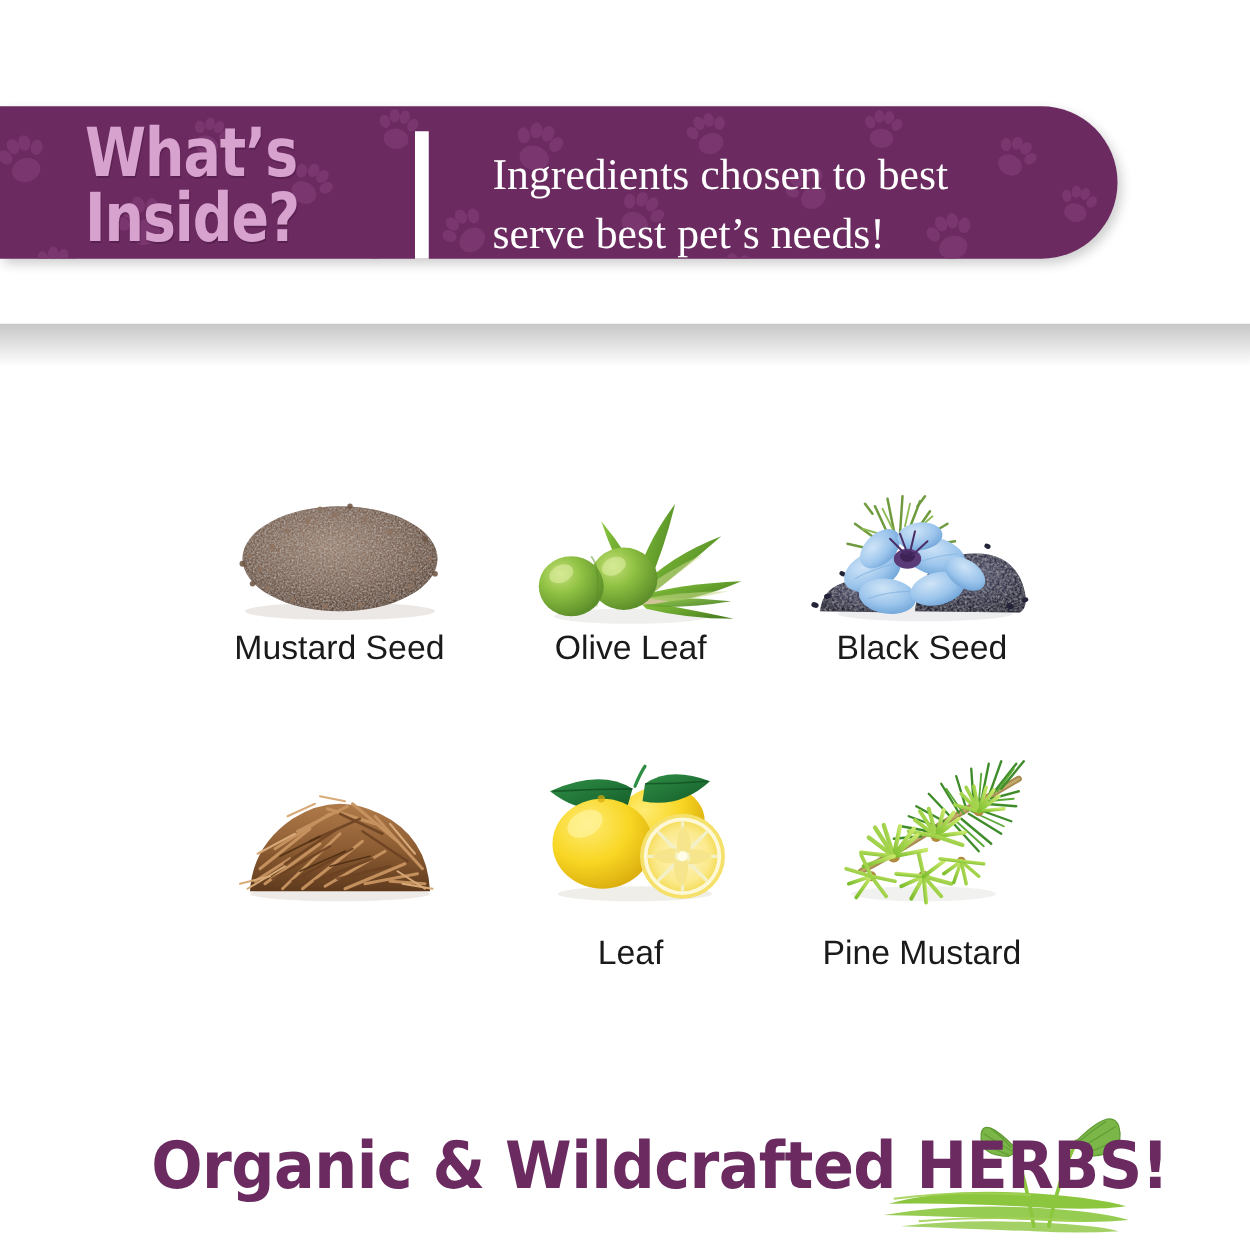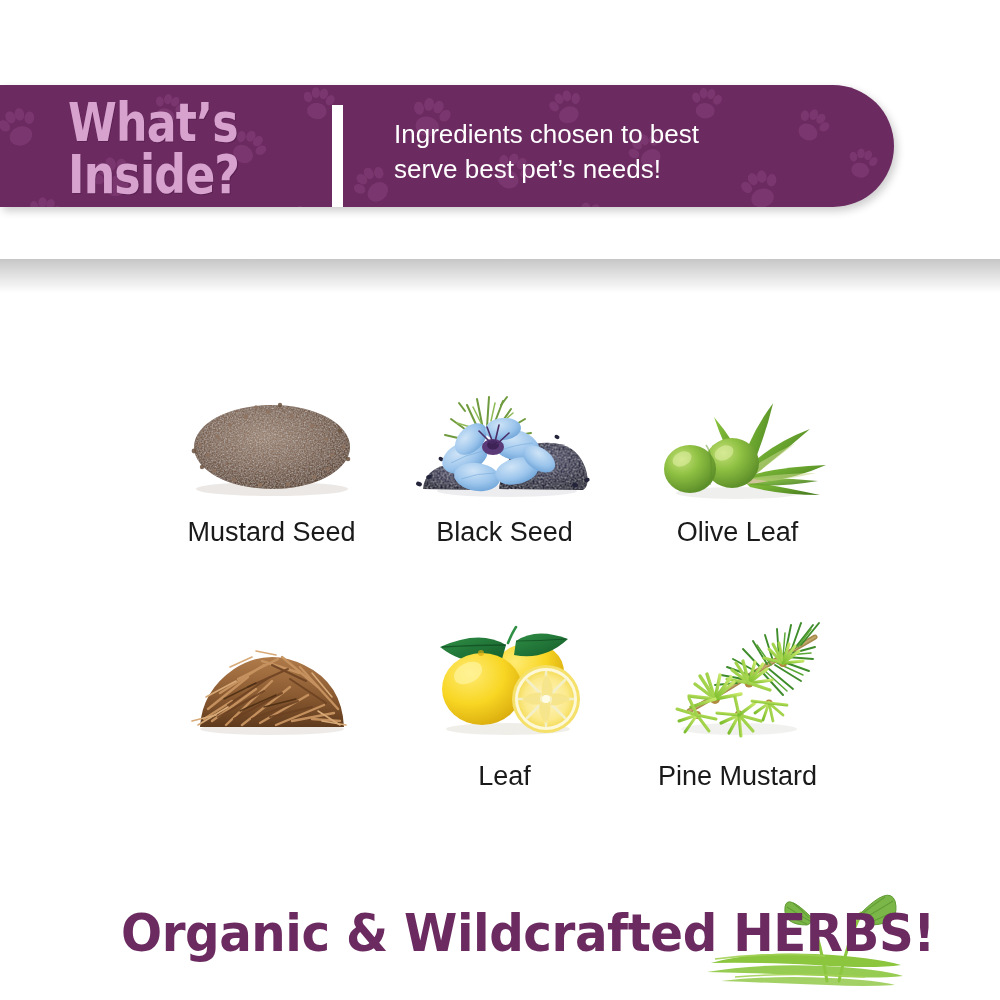--- a/index.html
+++ b/index.html
@@ -67,23 +67,24 @@
     width: 11px;
     height: 128px;
     background: #ffffff;
   }
   .banner-sub {
     position: absolute;
     left: 394px;
     top: 32px;
     width: 480px;
     color: #ffffff;
-    font-size: 26px;
+    font-size: 35px;
     line-height: 1.33;
     font-weight: 400;
+    font-family: Liberation Serif, serif;
   }
   .banner-sub span { display: block; }
 
   
   .banner-shadow {
     position: absolute;
     left: 0;
     top: 259px;
     width: 1000px;
     height: 34px;
@@ -110,21 +111,20 @@
   }
   .thumb {
     width: 205px;
     height: 125px;
     display: flex;
     align-items: flex-end;
     justify-content: center;
   }
   .thumb svg { display: block; }
   .caption {
-    margin-top: 14px;
     font-size: 27px;
     color: #1a1a1a;
     font-weight: 400;
     text-align: center;
     white-space: nowrap;
   }
   .row-2 { margin-top: 66px; }
   .row-2 .caption { margin-top: 22px; }
 
   
@@ -280,20 +280,65 @@
           </g>
         </svg>
       </div>
       <div class="caption">Mustard Seed</div>
     </div>
 
     <div class="cell">
       <div class="thumb">
         <svg width="195" height="118" viewBox="0 0 195 118" aria-hidden="true">
           <defs>
+            <radialGradient id="oliveg" cx="34%" cy="30%" r="72%">
+              <stop offset="0%" stop-color="#c6e07a"></stop>
+              <stop offset="45%" stop-color="#8fc143"></stop>
+              <stop offset="100%" stop-color="#5d8f2a"></stop>
+            </radialGradient>
+            <linearGradient id="oleaf" x1="0%" y1="0%" x2="100%" y2="60%">
+              <stop offset="0%" stop-color="#8dc63f"></stop>
+              <stop offset="55%" stop-color="#6aa62f"></stop>
+              <stop offset="100%" stop-color="#4d8222"></stop>
+            </linearGradient>
+          </defs>
+
+          <ellipse cx="98" cy="108" rx="62" ry="6" fill="#dcdcd8" opacity="0.45"></ellipse>
+
+          <g fill="url(#oleaf)">
+            <path d="M100 86 Q112 52 140 22 Q128 56 110 88 Z" transform="rotate(-6 100 86)"></path>
+            <path d="M102 88 Q128 60 170 44 Q140 70 112 92 Z"></path>
+            <path d="M104 92 Q136 82 186 80 Q150 96 112 98 Z"></path>
+            <path d="M104 96 Q134 100 180 110 Q142 110 110 102 Z"></path>
+            <path d="M100 90 Q84 62 74 32 Q96 58 108 86 Z"></path>
+            <path d="M98 92 Q74 74 48 68 Q80 78 104 96 Z"></path>
+            <path d="M106 94 Q140 92 178 96 Q142 102 110 100 Z" opacity="0.92"></path>
+          </g>
+
+          <g fill="#c9d98c" opacity="0.55">
+            <path d="M106 94 Q140 88 176 88 Q142 96 110 98 Z"></path>
+            <path d="M102 90 Q126 72 156 58 Q130 78 110 94 Z"></path>
+          </g>
+
+          <path d="M96 92 Q112 94 128 96 Q112 100 96 98 Z" fill="#cfc49a"></path>
+
+          <ellipse cx="92" cy="78" rx="27" ry="25" fill="url(#oliveg)"></ellipse>
+          <ellipse cx="50" cy="84" rx="26" ry="24" fill="url(#oliveg)"></ellipse>
+          <ellipse cx="42" cy="74" rx="10" ry="7" fill="#e2f0a8" opacity="0.55" transform="rotate(-25 42 74)"></ellipse>
+          <ellipse cx="84" cy="68" rx="10" ry="7" fill="#e2f0a8" opacity="0.55" transform="rotate(-25 84 68)"></ellipse>
+          <path d="M66 60 Q74 70 70 100" stroke="#5d8f2a" stroke-width="1.6" fill="none" opacity="0.5"></path>
+        </svg>
+      </div>
+      <div class="caption">Olive Leaf</div>
+    </div>
+
+    <div class="cell">
+      <div class="thumb">
+        <svg width="195" height="118" viewBox="0 0 195 118" aria-hidden="true">
+          <defs>
             <radialGradient id="bseed" cx="50%" cy="35%" r="65%">
               <stop offset="0%" stop-color="#4a4a68"></stop>
               <stop offset="60%" stop-color="#2e2e45"></stop>
               <stop offset="100%" stop-color="#1a1a2a"></stop>
             </radialGradient>
             <filter id="grain2" x="-10%" y="-10%" width="120%" height="120%">
               <feTurbulence type="fractalNoise" baseFrequency="0.5" numOctaves="4" result="n"></feTurbulence>
               <feColorMatrix in="n" type="saturate" values="0"></feColorMatrix>
               <feComponentTransfer result="g">
                 <feFuncA type="linear" slope="1.8" intercept="-0.4"></feFuncA>
@@ -363,65 +408,20 @@
           <ellipse cx="86" cy="60" rx="6" ry="4.5" fill="#3e2357"></ellipse>
           <g stroke="#4a2d66" stroke-width="1.6" fill="none" stroke-linecap="round">
             <path d="M86 58 L80 42"></path>
               <path d="M88 57 L92 40"></path>
               <path d="M84 58 L72 46"></path>
             <path d="M90 59 L102 48"></path>
           </g>
         </svg>
       </div>
       <div class="caption">Black Seed</div>
-    </div>
-
-    <div class="cell">
-      <div class="thumb">
-        <svg width="195" height="118" viewBox="0 0 195 118" aria-hidden="true">
-          <defs>
-            <radialGradient id="oliveg" cx="34%" cy="30%" r="72%">
-              <stop offset="0%" stop-color="#c6e07a"></stop>
-              <stop offset="45%" stop-color="#8fc143"></stop>
-              <stop offset="100%" stop-color="#5d8f2a"></stop>
-            </radialGradient>
-            <linearGradient id="oleaf" x1="0%" y1="0%" x2="100%" y2="60%">
-              <stop offset="0%" stop-color="#8dc63f"></stop>
-              <stop offset="55%" stop-color="#6aa62f"></stop>
-              <stop offset="100%" stop-color="#4d8222"></stop>
-            </linearGradient>
-          </defs>
-
-          <ellipse cx="98" cy="108" rx="62" ry="6" fill="#dcdcd8" opacity="0.45"></ellipse>
-
-          <g fill="url(#oleaf)">
-            <path d="M100 86 Q112 52 140 22 Q128 56 110 88 Z" transform="rotate(-6 100 86)"></path>
-            <path d="M102 88 Q128 60 170 44 Q140 70 112 92 Z"></path>
-            <path d="M104 92 Q136 82 186 80 Q150 96 112 98 Z"></path>
-            <path d="M104 96 Q134 100 180 110 Q142 110 110 102 Z"></path>
-            <path d="M100 90 Q84 62 74 32 Q96 58 108 86 Z"></path>
-            <path d="M98 92 Q74 74 48 68 Q80 78 104 96 Z"></path>
-            <path d="M106 94 Q140 92 178 96 Q142 102 110 100 Z" opacity="0.92"></path>
-          </g>
-
-          <g fill="#c9d98c" opacity="0.55">
-            <path d="M106 94 Q140 88 176 88 Q142 96 110 98 Z"></path>
-            <path d="M102 90 Q126 72 156 58 Q130 78 110 94 Z"></path>
-          </g>
-
-          <path d="M96 92 Q112 94 128 96 Q112 100 96 98 Z" fill="#cfc49a"></path>
-
-          <ellipse cx="92" cy="78" rx="27" ry="25" fill="url(#oliveg)"></ellipse>
-          <ellipse cx="50" cy="84" rx="26" ry="24" fill="url(#oliveg)"></ellipse>
-          <ellipse cx="42" cy="74" rx="10" ry="7" fill="#e2f0a8" opacity="0.55" transform="rotate(-25 42 74)"></ellipse>
-          <ellipse cx="84" cy="68" rx="10" ry="7" fill="#e2f0a8" opacity="0.55" transform="rotate(-25 84 68)"></ellipse>
-          <path d="M66 60 Q74 70 70 100" stroke="#5d8f2a" stroke-width="1.6" fill="none" opacity="0.5"></path>
-        </svg>
-      </div>
-      <div class="caption">Olive Leaf</div>
     </div>
   </div>
 
   <div class="row row-2">
 
     <div class="cell">
       <div class="thumb">
         <svg width="200" height="118" viewBox="0 0 200 118" aria-hidden="true">
           <defs>
             <linearGradient id="barkg" x1="0%" y1="0%" x2="0%" y2="100%">

